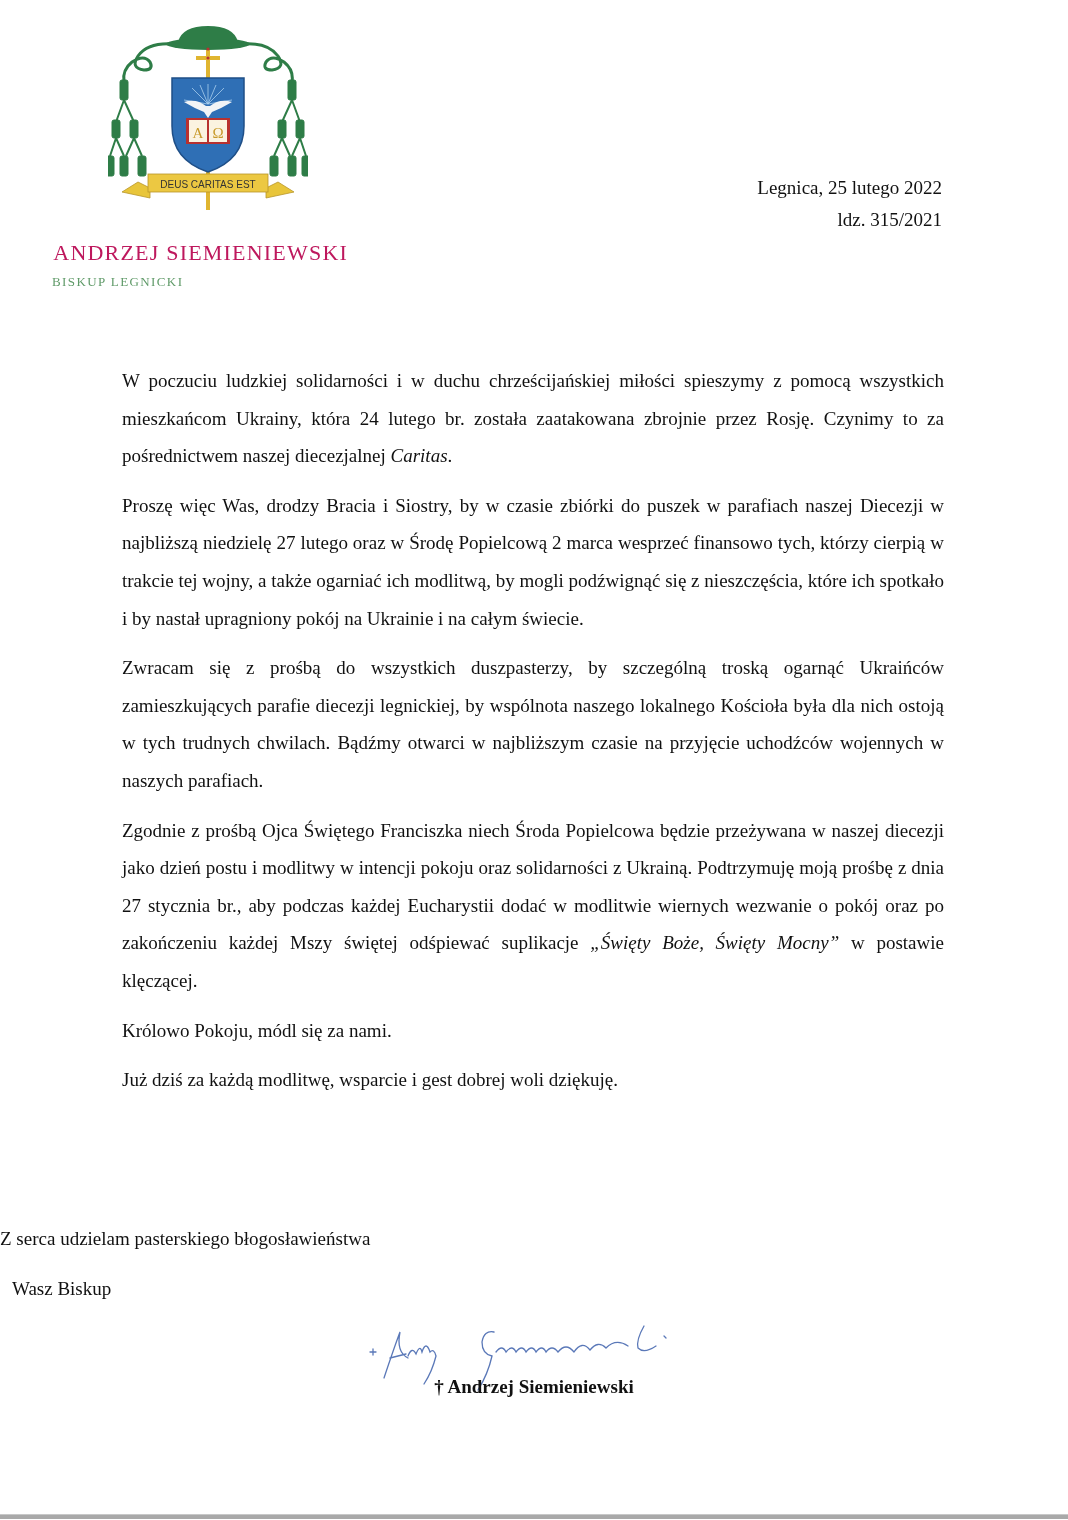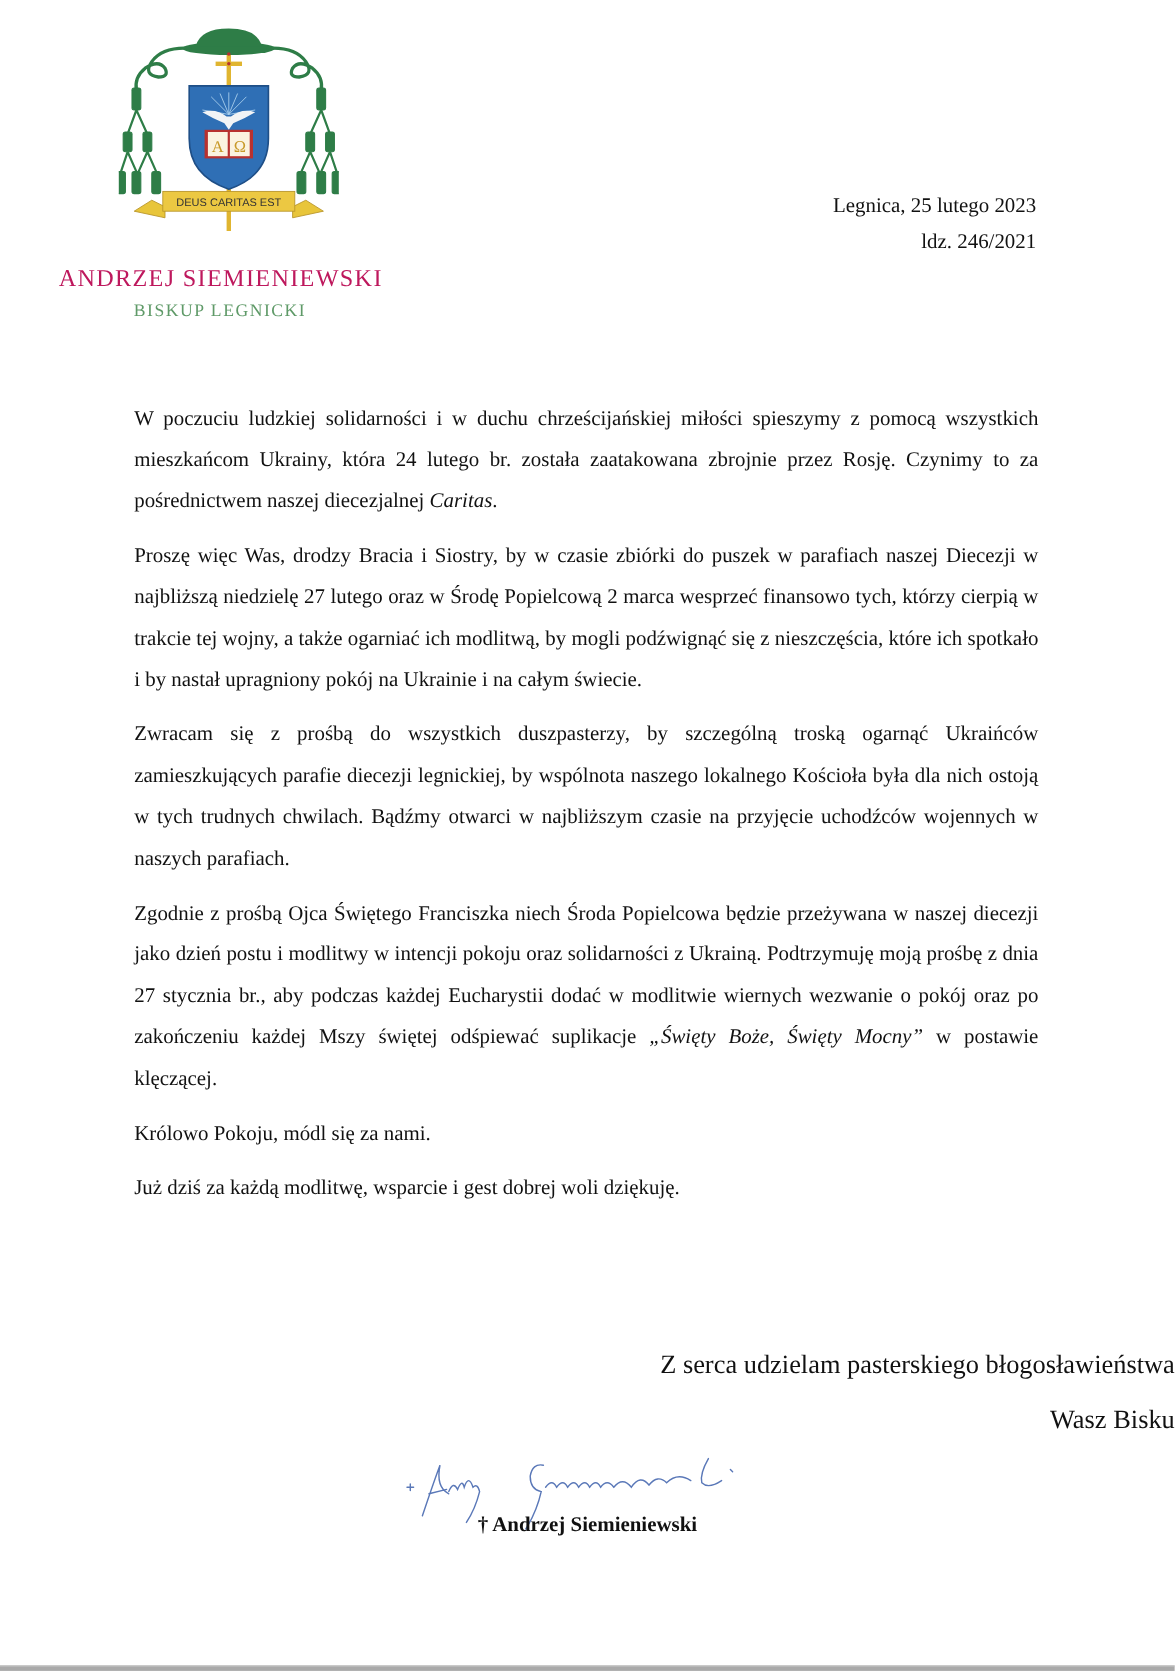--- a/index.html
+++ b/index.html
@@ -7,31 +7,31 @@
            font-family: "Liberation Serif", "DejaVu Serif", serif; color: #111; }
     .page { position: absolute; left: 0; top: 0; width: 1068px; height: 1512px; background: #fff; }
     .bottom-border { position: absolute; left: 0; top: 1514px; width: 1068px; height: 4px;
                      background: #a9a9a9; border-top: 1px solid #c8c8c8; }
 
     
     .coat { position: absolute; left: 108px; top: 22px; width: 200px; height: 196px; }
 
     .letterhead-name { position: absolute; left: 52px; top: 240px; width: 296px; text-align: right;
       font-family: "Liberation Serif", serif; font-size: 22px; letter-spacing: 1.2px; color: #be185d; }
-    .letterhead-title { position: absolute; left: 52px; top: 274px; width: 296px; text-align: center;
-      font-family: "Liberation Serif", serif; font-size: 16px; letter-spacing: 1.4px; color: #5f9a68; }
+    .letterhead-title { position: absolute; left: 52px; top: 274px; width: 296px; 
+      font-family: "Liberation Serif", serif; font-size: 13px; letter-spacing: 1.4px; color: #5f9a68; }
 
     .date-block { position: absolute; right: 126px; top: 172px; text-align: right; font-size: 19px; line-height: 32px; }
 
     .body { position: absolute; left: 122px; top: 362px; width: 822px; font-size: 19px; line-height: 37.6px; }
     .salutation { font-weight: bold; margin: 0 0 11px 0; }
     .para { margin: 0 0 12px 0; text-align: justify; }
     em { }
 
-    .closing { position: absolute; left: 122px; width: 822px; text-align: right; font-size: 24px; }
+    .closing { position: absolute; left: 122px; width: 822px; text-align: left; font-size: 19px; }
     .blessing { top: 1228px; left: 0; width: 1068px; }
     .biskup { top: 1278px; left: 12px; width: 1068px; }
     .signature { position: absolute; left: 366px; top: 1318px; width: 324px; height: 76px; }
     .signer { position: absolute; left: 0; width: 1068px; top: 1376px; text-align: center; font-size: 19px; font-weight: bold; }
   </style>
 </head>
 <body>
 
 <div class="page">
 
@@ -93,22 +93,22 @@
     <path d="M14 170 L30 160 L42 166 L42 176 Z" fill="#e8c53a" stroke="#b8952a" stroke-width="0.8"></path>
     <path d="M186 170 L170 160 L158 166 L158 176 Z" fill="#e8c53a" stroke="#b8952a" stroke-width="0.8"></path>
     <rect x="40" y="152" width="120" height="18" fill="#ecc842" stroke="#b8952a" stroke-width="0.8"></rect>
     <text x="100" y="165.5" font-family="Liberation Sans, sans-serif" font-size="10" fill="#333" text-anchor="middle">DEUS CARITAS EST</text>
   </svg>
 
   <div class="letterhead-name">ANDRZEJ SIEMIENIEWSKI</div>
   <div class="letterhead-title">BISKUP LEGNICKI</div>
 
   <div class="date-block">
-    <div>Legnica, 25 lutego 2023</div>
-    <div>ldz. 246/2021</div>
+    <div>Legnica, 25 lutego 2022</div>
+    <div>ldz. 315/2021</div>
   </div>
 
   <div class="body">
 
     <p class="para"><span>W poczuciu ludzkiej solidarności i w duchu chrześcijańskiej miłości spieszymy z pomocą wszystkich mieszkańcom Ukrainy, która 24 lutego br. została zaatakowana zbrojnie przez Rosję. Czynimy to za pośrednictwem naszej diecezjalnej </span><em>Caritas</em><span>.</span></p>
 
     <p class="para">Proszę więc Was, drodzy Bracia i Siostry, by w czasie zbiórki do puszek w parafiach naszej Diecezji w najbliższą niedzielę 27 lutego oraz w Środę Popielcową 2 marca wesprzeć finansowo tych, którzy cierpią w trakcie tej wojny, a także ogarniać ich modlitwą, by mogli podźwignąć się z nieszczęścia, które ich spotkało i by nastał upragniony pokój na Ukrainie i na całym świecie.</p>
 
     <p class="para">Zwracam się z prośbą do wszystkich duszpasterzy, by szczególną troską ogarnąć Ukraińców zamieszkujących parafie diecezji legnickiej, by wspólnota naszego lokalnego Kościoła była dla nich ostoją w tych trudnych chwilach.  Bądźmy otwarci w najbliższym czasie na przyjęcie uchodźców wojennych w naszych parafiach.</p>
 

